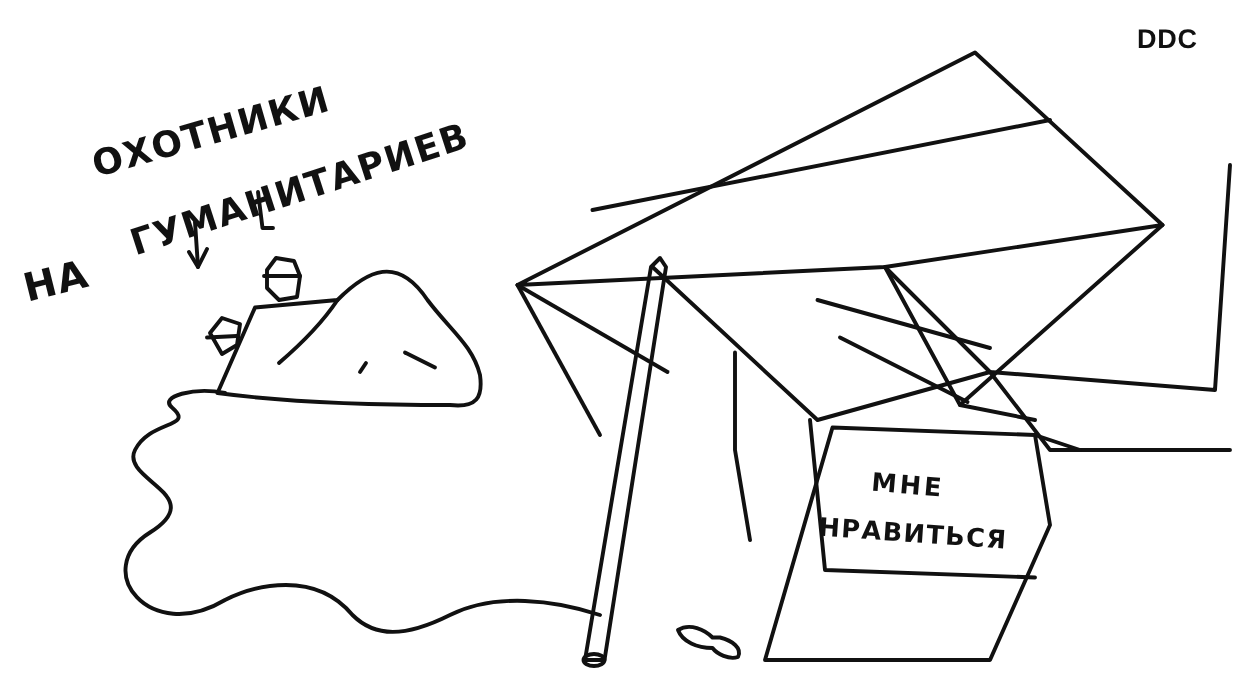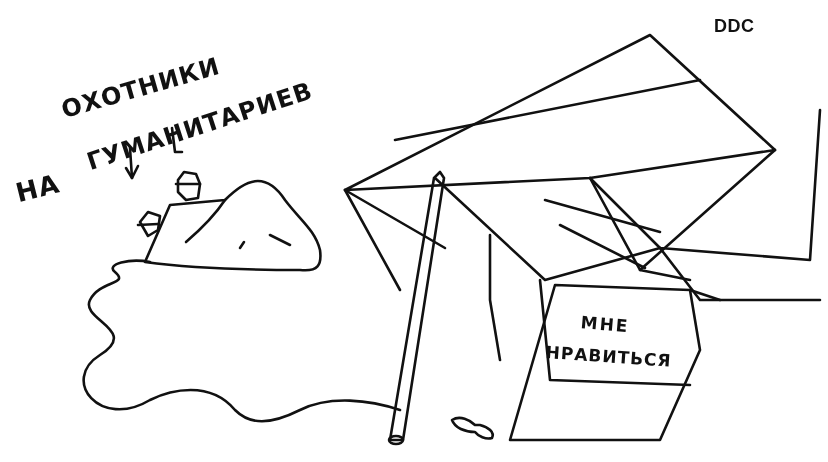--- a/index.html
+++ b/index.html
@@ -1,19 +1,19 @@
 <!DOCTYPE html>
 <html><head>
 <meta charset="utf-8">
 <style>
   html, body { margin:0; padding:0; background:#ffffff; }
   body { width:828px; height:462px; overflow:hidden; position:relative; font-family:"Liberation Sans", sans-serif; }
   .canvas { position:absolute; left:0; top:0; width:828px; height:462px; background:#fff; }
   svg { position:absolute; left:0; top:0; }
-  .watermark { position:absolute; left:714px; top:16px; font-size:18px; font-weight:bold; color:#111; font-family:"Liberation Sans", sans-serif; letter-spacing:0.5px; }
+  .watermark { position:absolute; left:758px; top:16px; font-size:18px; font-weight:bold; color:#111; font-family:"Liberation Sans", sans-serif; letter-spacing:0.5px; }
   .caption { position:absolute; font-family:"DejaVu Sans", sans-serif; font-weight:bold; color:#111; white-space:nowrap; transform-origin:left bottom; }
   .cap1 { left:20px; top:178px; font-size:26px; transform:rotate(-14deg); letter-spacing:1px; }
   .cap2 { left:66px; top:96px; font-size:24px; transform:rotate(-16deg); letter-spacing:1px; }
   .cap3 { left:92px; top:148px; font-size:24px; transform:rotate(-18deg); letter-spacing:1px; }
   .sign-text { position:absolute; font-family:"DejaVu Sans", sans-serif; font-weight:bold; color:#111; white-space:nowrap; font-size:17px; transform-origin:left bottom; }
   .sign1 { left:580px; top:312px; transform:rotate(5deg); letter-spacing:2px; }
   .sign2 { left:545px; top:342px; transform:rotate(4deg); letter-spacing:1px; }
 </style>
 </head>
 <body>

